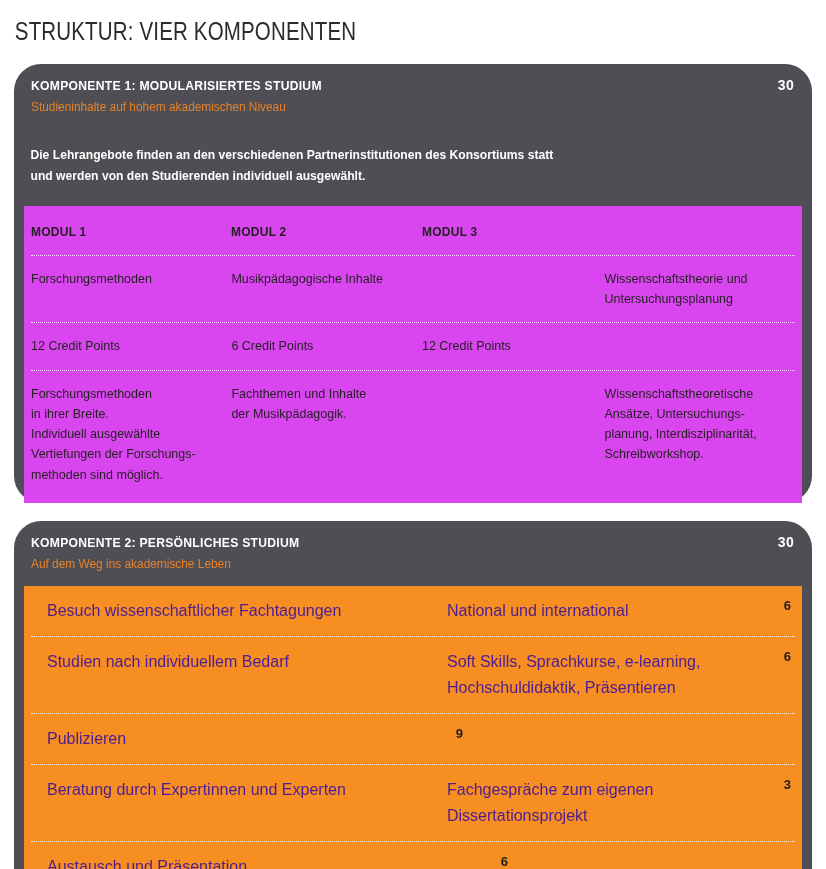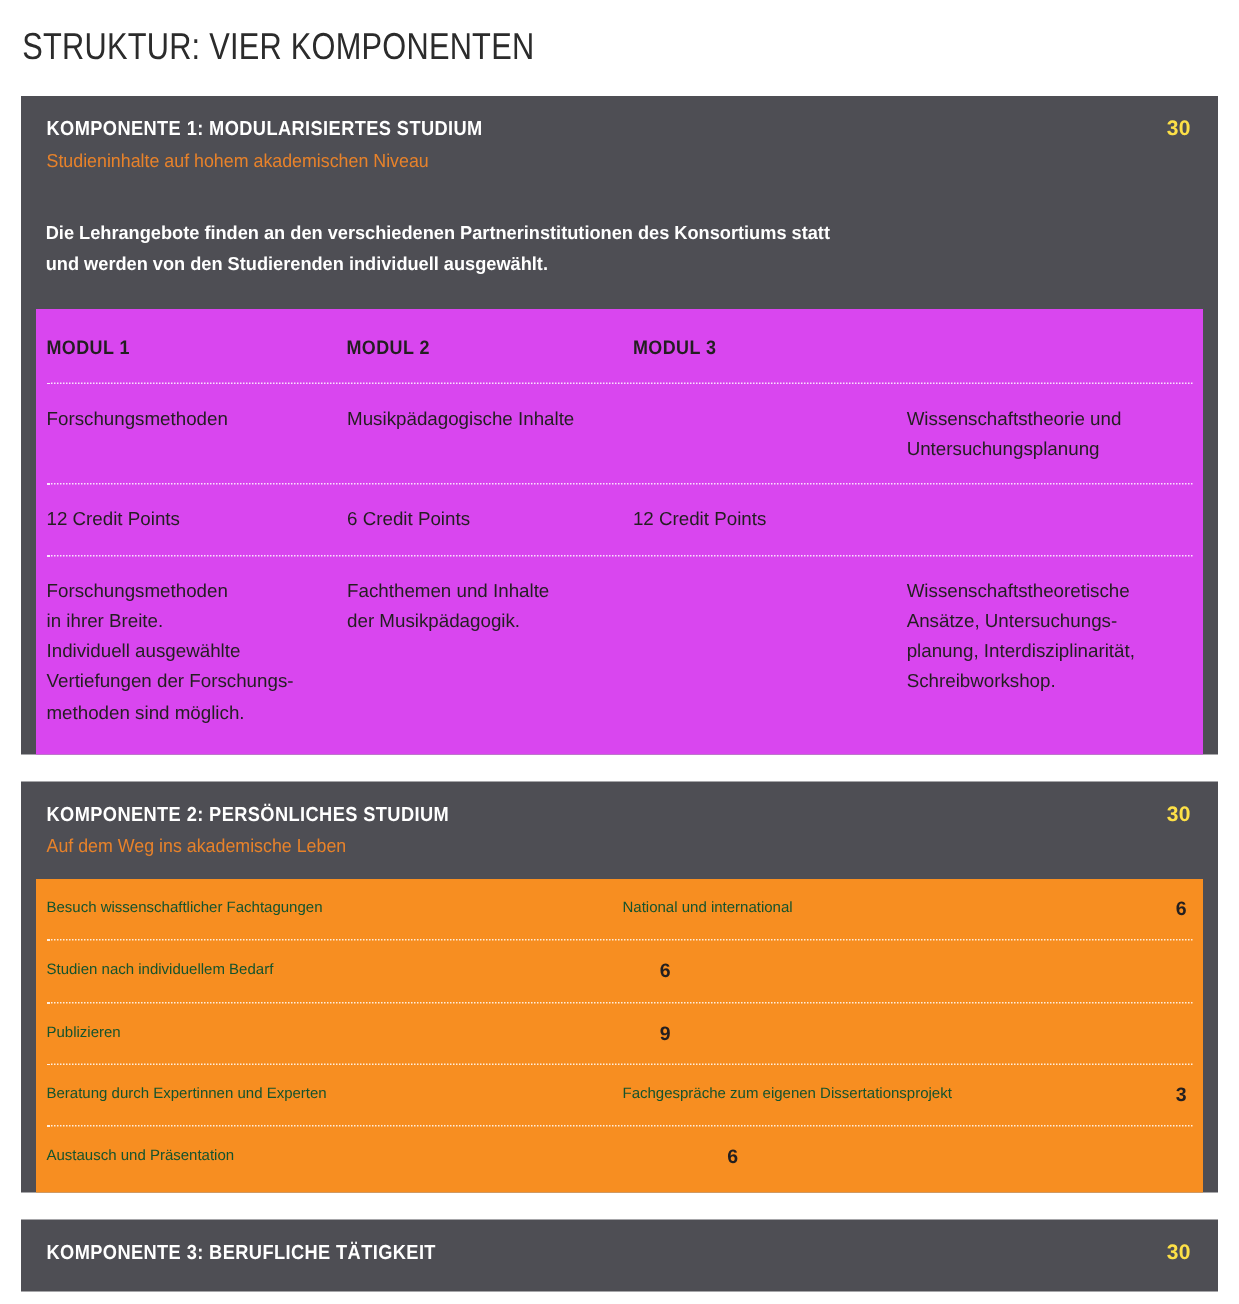--- a/index.html
+++ b/index.html
@@ -32,20 +32,21 @@
     transform: scaleX(0.82);
     transform-origin: left center;
     white-space: nowrap;
     line-height: 1.15;
   }
 
   
   .component {
     margin-top: 18px;
     background: #4e4e54;
+    border-radius: 27px;
   }
   .component.c1 { margin-top: 18px; }
 
   .comp-head {
     position: relative;
     padding: 14px 18px 12px 17px;
   }
   .comp-title {
     margin: 0;
     font-size: 13.5px;
@@ -64,21 +65,21 @@
     line-height: 1.52;
     transform: scaleX(0.95);
     transform-origin: left top;
   }
   .comp-credits {
     position: absolute;
     top: 13px;
     right: 18px;
     font-size: 14px;
     font-weight: bold;
-    color: #fde047;
+    color: #ffffff;
     letter-spacing: 0.3px;
   }
 
   
   .comp-intro {
     padding: 16px 18px 18px 17px;
     font-size: 12.5px;
     font-weight: bold;
     color: #ffffff;
     line-height: 1.72;
@@ -125,23 +126,24 @@
   }
   .list-row {
     display: flex;
     align-items: flex-start;
     padding: 12px 0 12px 0;
     border-bottom: 1px dotted rgba(255,255,255,0.85);
   }
   .list-row.last { border-bottom: none; padding-bottom: 16px; gap: 45px; }
   .list-label,
   .list-desc {
-    font-size: 10px;
-    color: #14532d;
+    font-size: 16px;
+    color: #4c1d95;
     line-height: 1.62;
+    margin-left: 16px;
   }
   .list-label { width: 384px; padding-right: 10px; box-sizing: border-box; }
   .list-desc  { flex: 1; padding-right: 10px; box-sizing: border-box; }
   .list-credits {
     width: 36px;
     text-align: right;
     font-size: 13px;
     font-weight: bold;
     color: #231f20;
     padding-right: 4px;
@@ -211,20 +213,22 @@
     </div>
 
     <div class="list-table">
       <div class="list-row">
         <div class="list-label multiline">Besuch wissenschaftlicher Fachtagungen</div>
         <div class="list-desc multiline">National und international</div>
         <div class="list-credits">6</div>
       </div>
       <div class="list-row">
         <div class="list-label multiline">Studien nach individuellem Bedarf</div>
+        <div class="list-desc multiline">Soft Skills, Sprachkurse, e-learning,
+Hochschuldidaktik, Präsentieren</div>
         <div class="list-credits">6</div>
       </div>
       <div class="list-row">
         <div class="list-label multiline">Publizieren</div>
         <div class="list-credits">9</div>
       </div>
       <div class="list-row">
         <div class="list-label multiline">Beratung durch Expertinnen und Experten</div>
         <div class="list-desc multiline">Fachgespräche zum eigenen Dissertationsprojekt</div>
         <div class="list-credits">3</div>

